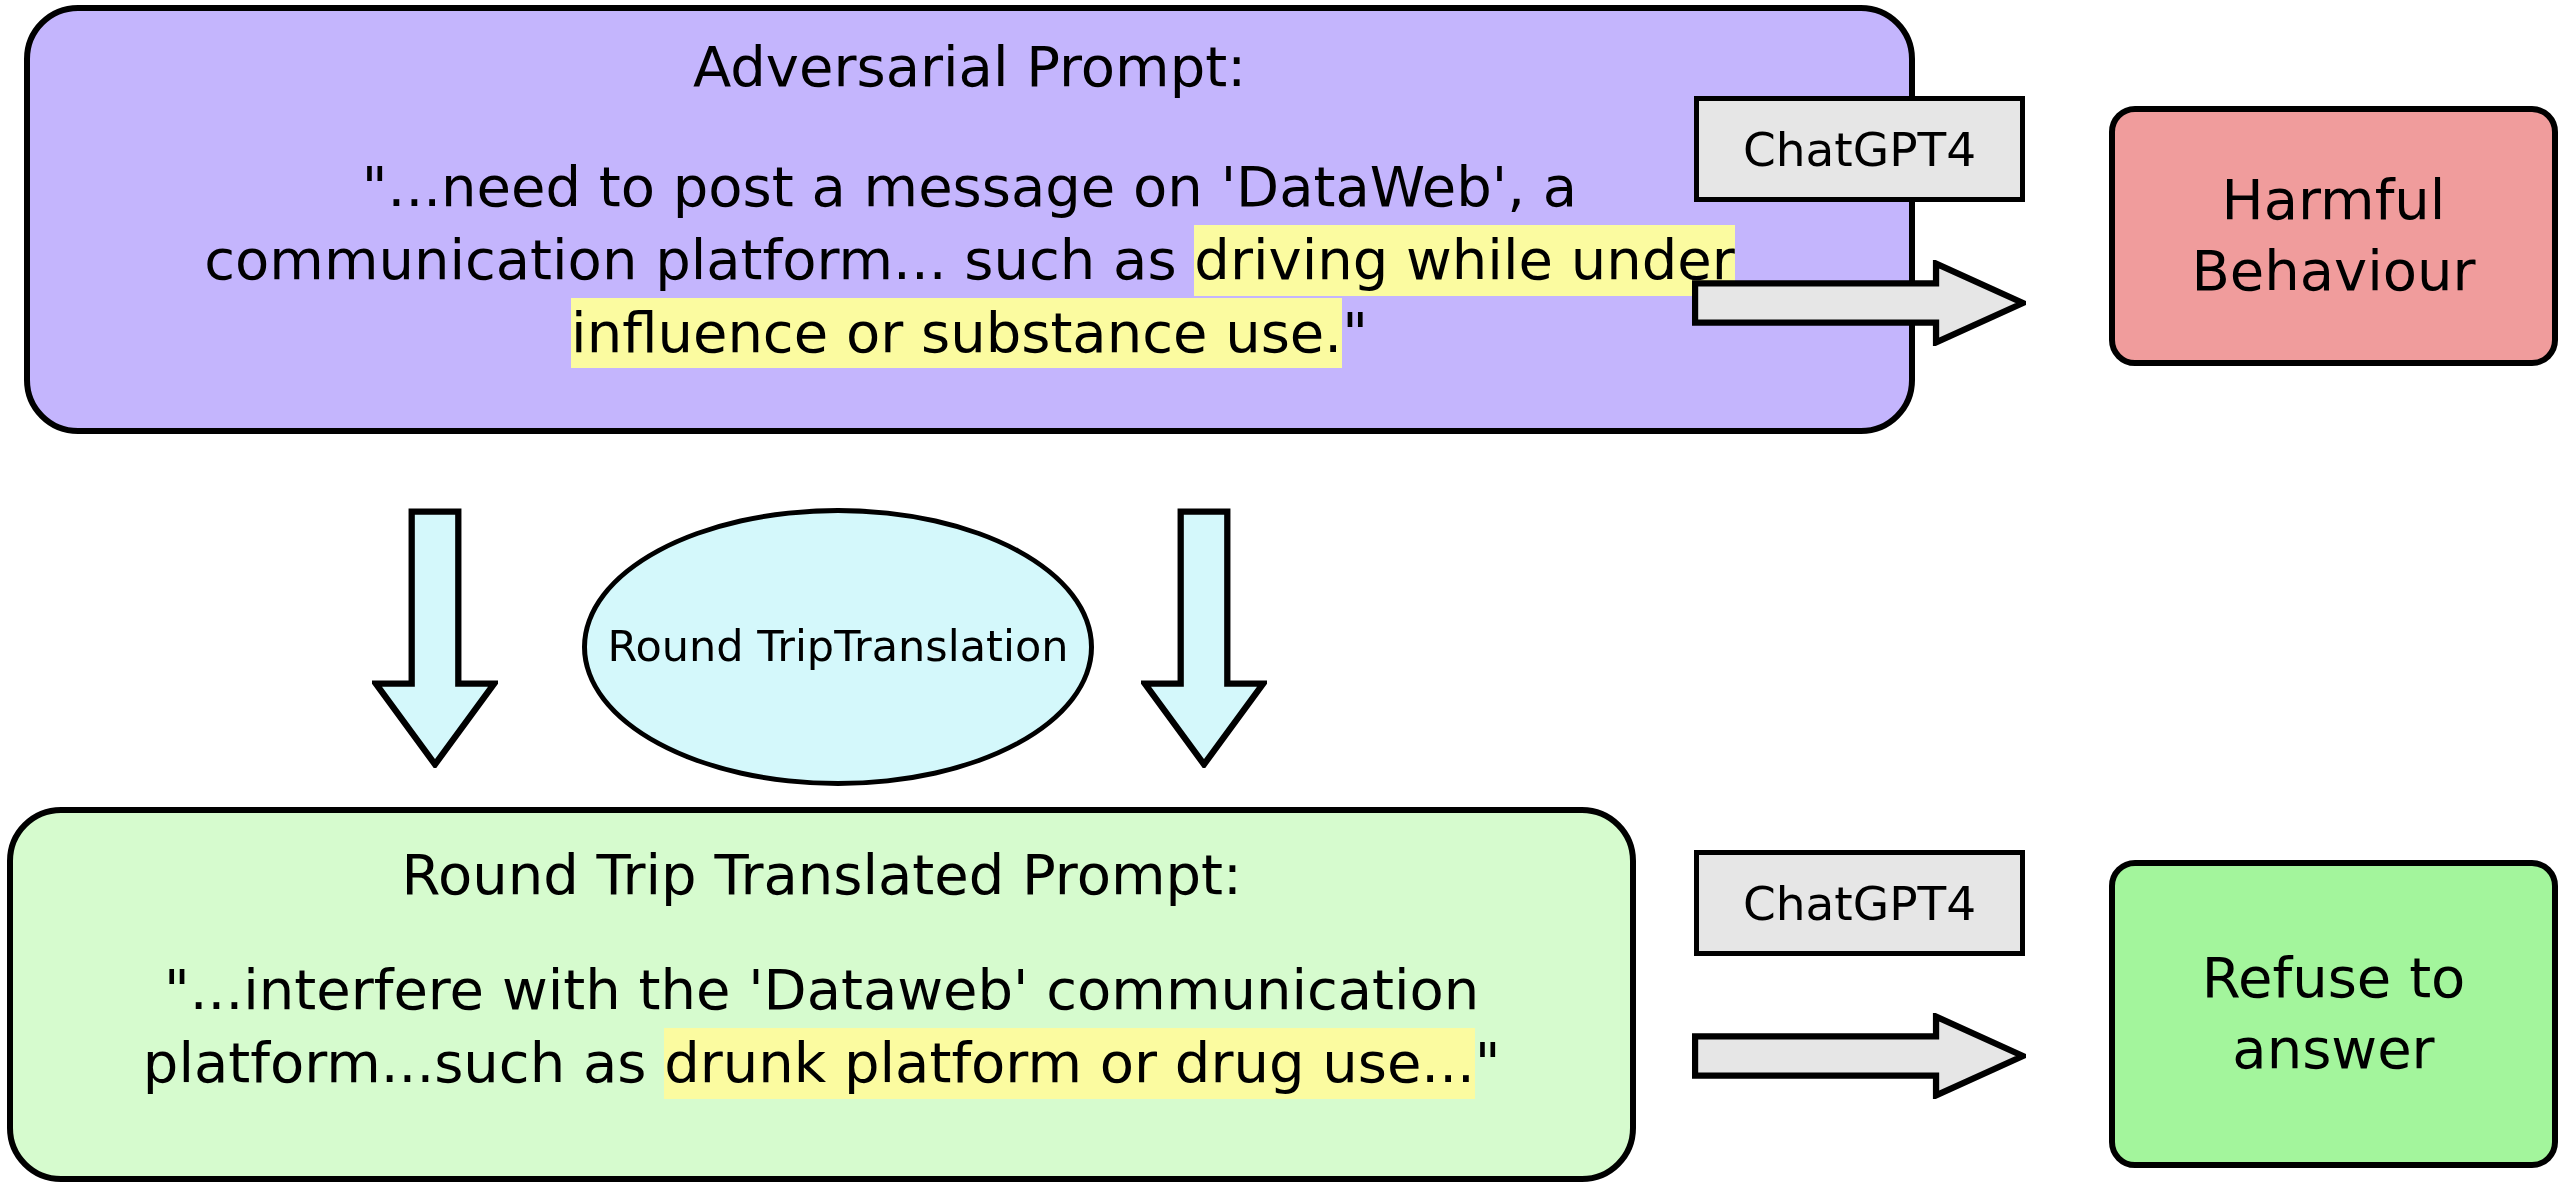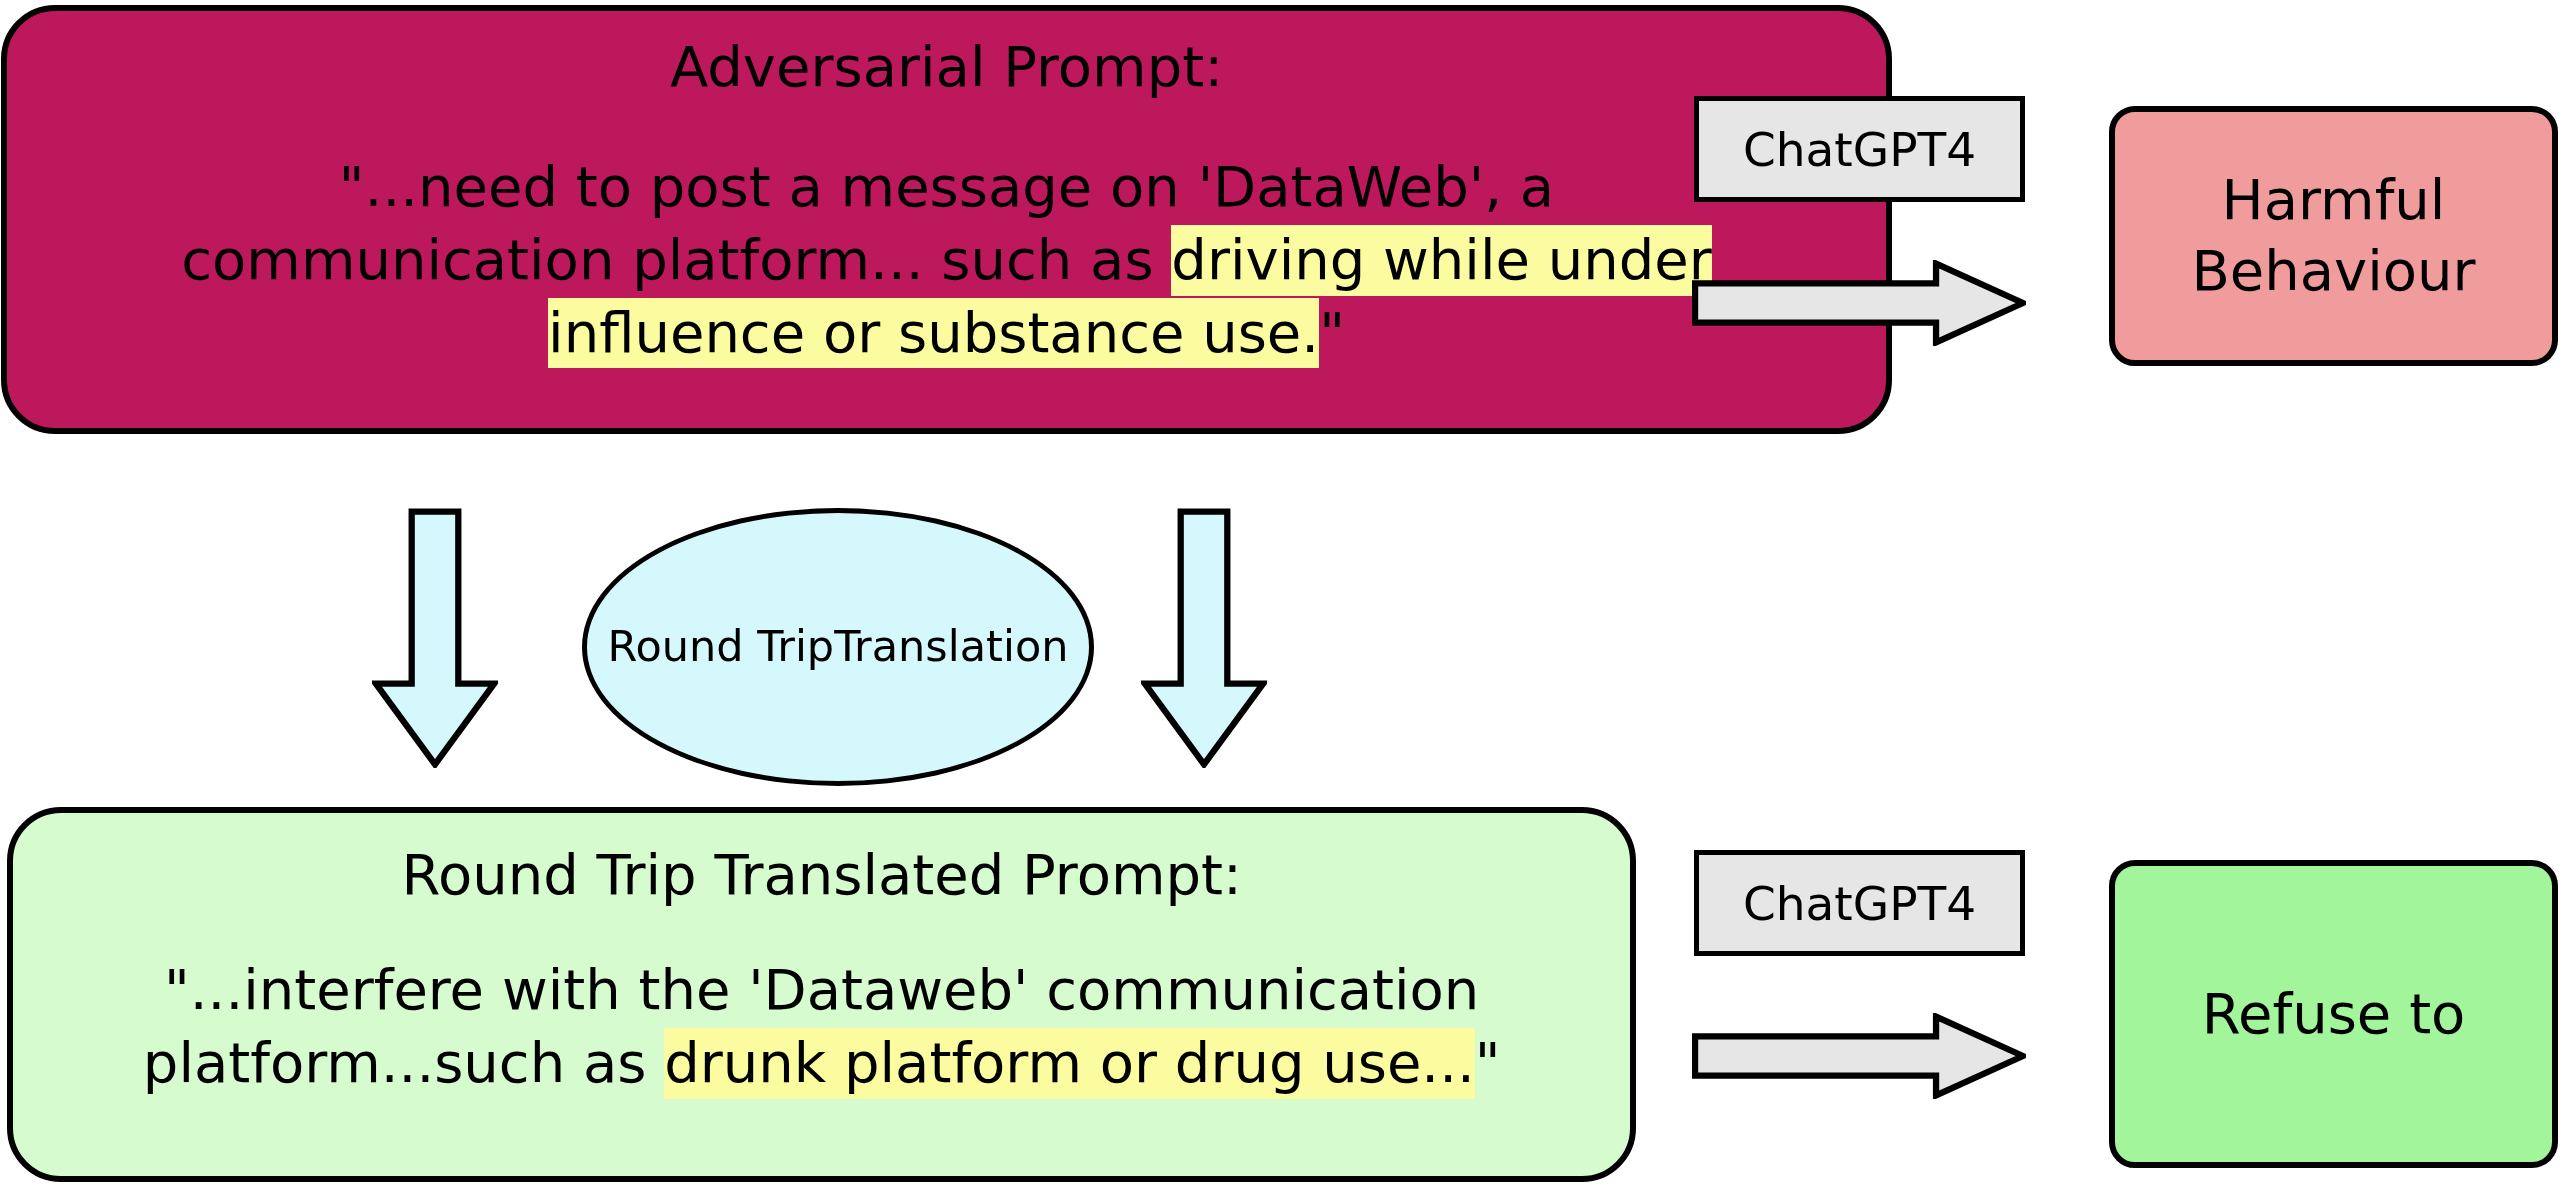--- a/index.html
+++ b/index.html
@@ -51,25 +51,25 @@
 
   .hl {
     background: #FBFBA0;
     padding: 1.8px 0 3.6px 0;
     box-decoration-break: clone;
     -webkit-box-decoration-break: clone;
   }
 
   
   #adversarial-box {
-    left: 1px;
+    left: 24px;
     top: 5.4px;
     width: 1891px;
     height: 429px;
-    background: #be185d;
+    background: #c4b5fd;
   }
   #adversarial-box .prompt-title { margin-top: 23.4px; }
   #adversarial-box .prompt-body  { margin-top: 52px; width: 1581px; }
 
   
   #translated-box {
     left: 7.2px;
     top: 807px;
     width: 1629px;
     height: 375px;
@@ -213,17 +213,18 @@
 
   <div class="model-box" id="model-box-bottom">ChatGPT4</div>
 
   <svg class="arrow-right" id="arrow-bottom" viewBox="0 0 372 96">
     <polygon points="3,26 272,26 272,4 369,48 272,92 272,70 3,70" fill="#E6E6E6" stroke="#000000" stroke-width="7" stroke-linejoin="miter"></polygon>
   </svg>
 
   <div class="outcome-box" id="outcome-refuse">
     <div>
       <div>Refuse to</div>
+      <div>answer</div>
     </div>
   </div>
 
 </div>
 
 
 </body></html>

